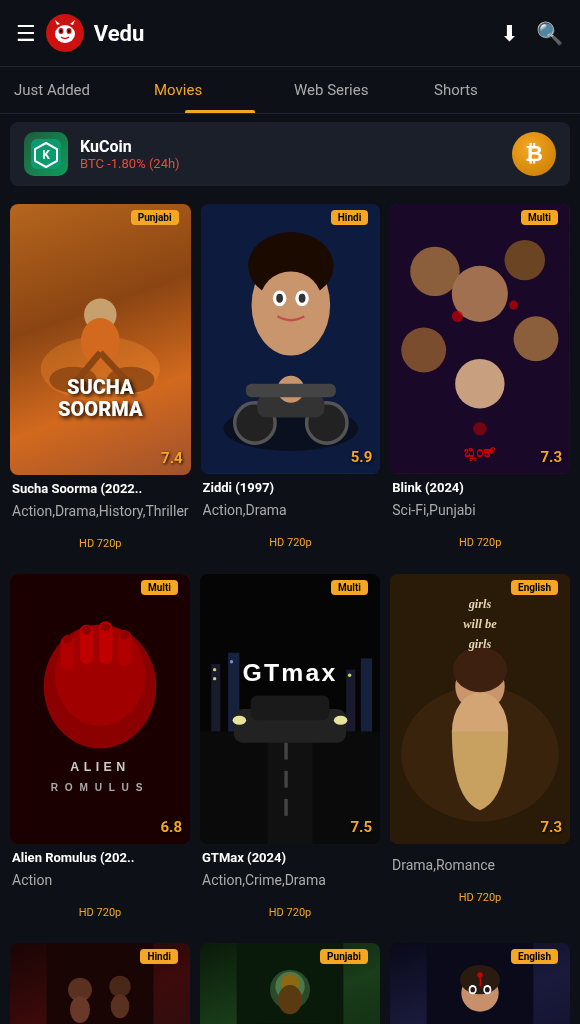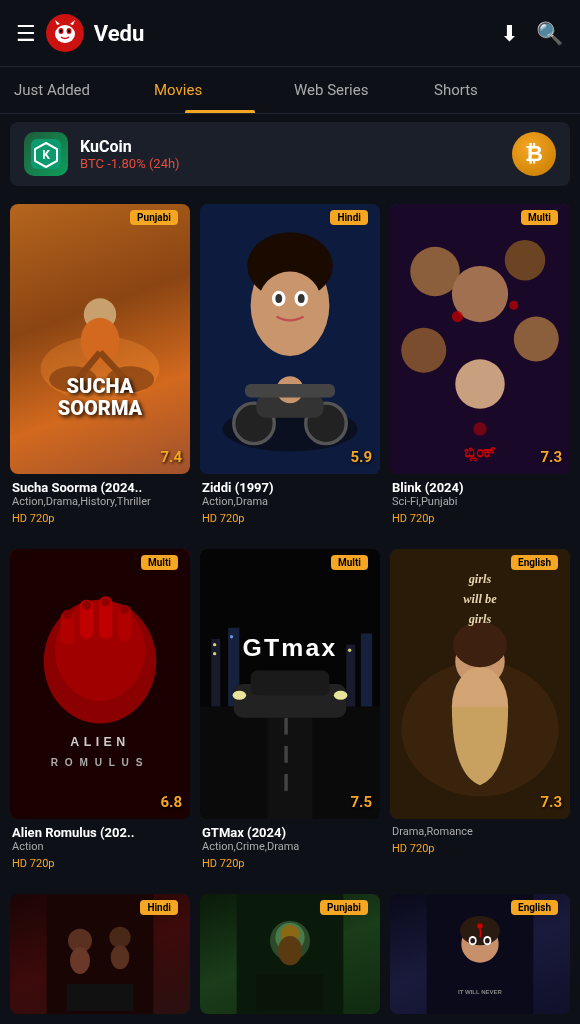--- a/index.html
+++ b/index.html
@@ -241,31 +241,32 @@
     }
     .movie-name {
       font-size: 13px;
       font-weight: bold;
       color: #fff;
       white-space: nowrap;
       overflow: hidden;
       text-overflow: ellipsis;
     }
     .movie-genres {
-      font-size: 11px;
+      font-size: 14px;
       color: #aaa;
       white-space: nowrap;
       overflow: hidden;
       text-overflow: ellipsis;
-      margin-top: 0;
+      margin-top: 7px;
     }
     .movie-quality {
       font-size: 11px;
       color: #f5a623;
-      margin-top: 4px;
+      margin-top: 18px;
+      text-align: center;
     }
 
     
     .movie-item {
       display: flex;
       flex-direction: column;
     }
 
     .netflix-n {
       position: absolute;
@@ -344,21 +345,21 @@
           <line x1="80" y1="115" x2="108" y2="145" stroke="#8B4513" stroke-width="6"></line>
         </svg>
         <div style="position:absolute;bottom:55px;left:0;right:0;text-align:center;">
           <div class="sucha-text">SUCHA<br>SOORMA</div>
         </div>
         <div class="lang-badge">Punjabi</div>
         <div class="rating-badge">7.4</div>
       </div>
     </div>
     <div class="movie-info">
-      <div class="movie-name">Sucha Soorma (2024..</div>
+      <div class="movie-name">Sucha Soorma (2022..</div>
       <div class="movie-genres">Action,Drama,History,Thriller</div>
       <div class="movie-quality">HD 720p</div>
     </div>
   </div>
 
   <div class="movie-item">
     <div class="movie-thumb">
       <div class="movie-bg movie-bg-ziddi" style="height:100%;width:100%;position:relative;">
         <svg width="100%" height="100%" viewBox="0 0 160 240" style="position:absolute;top:0;left:0">
 

